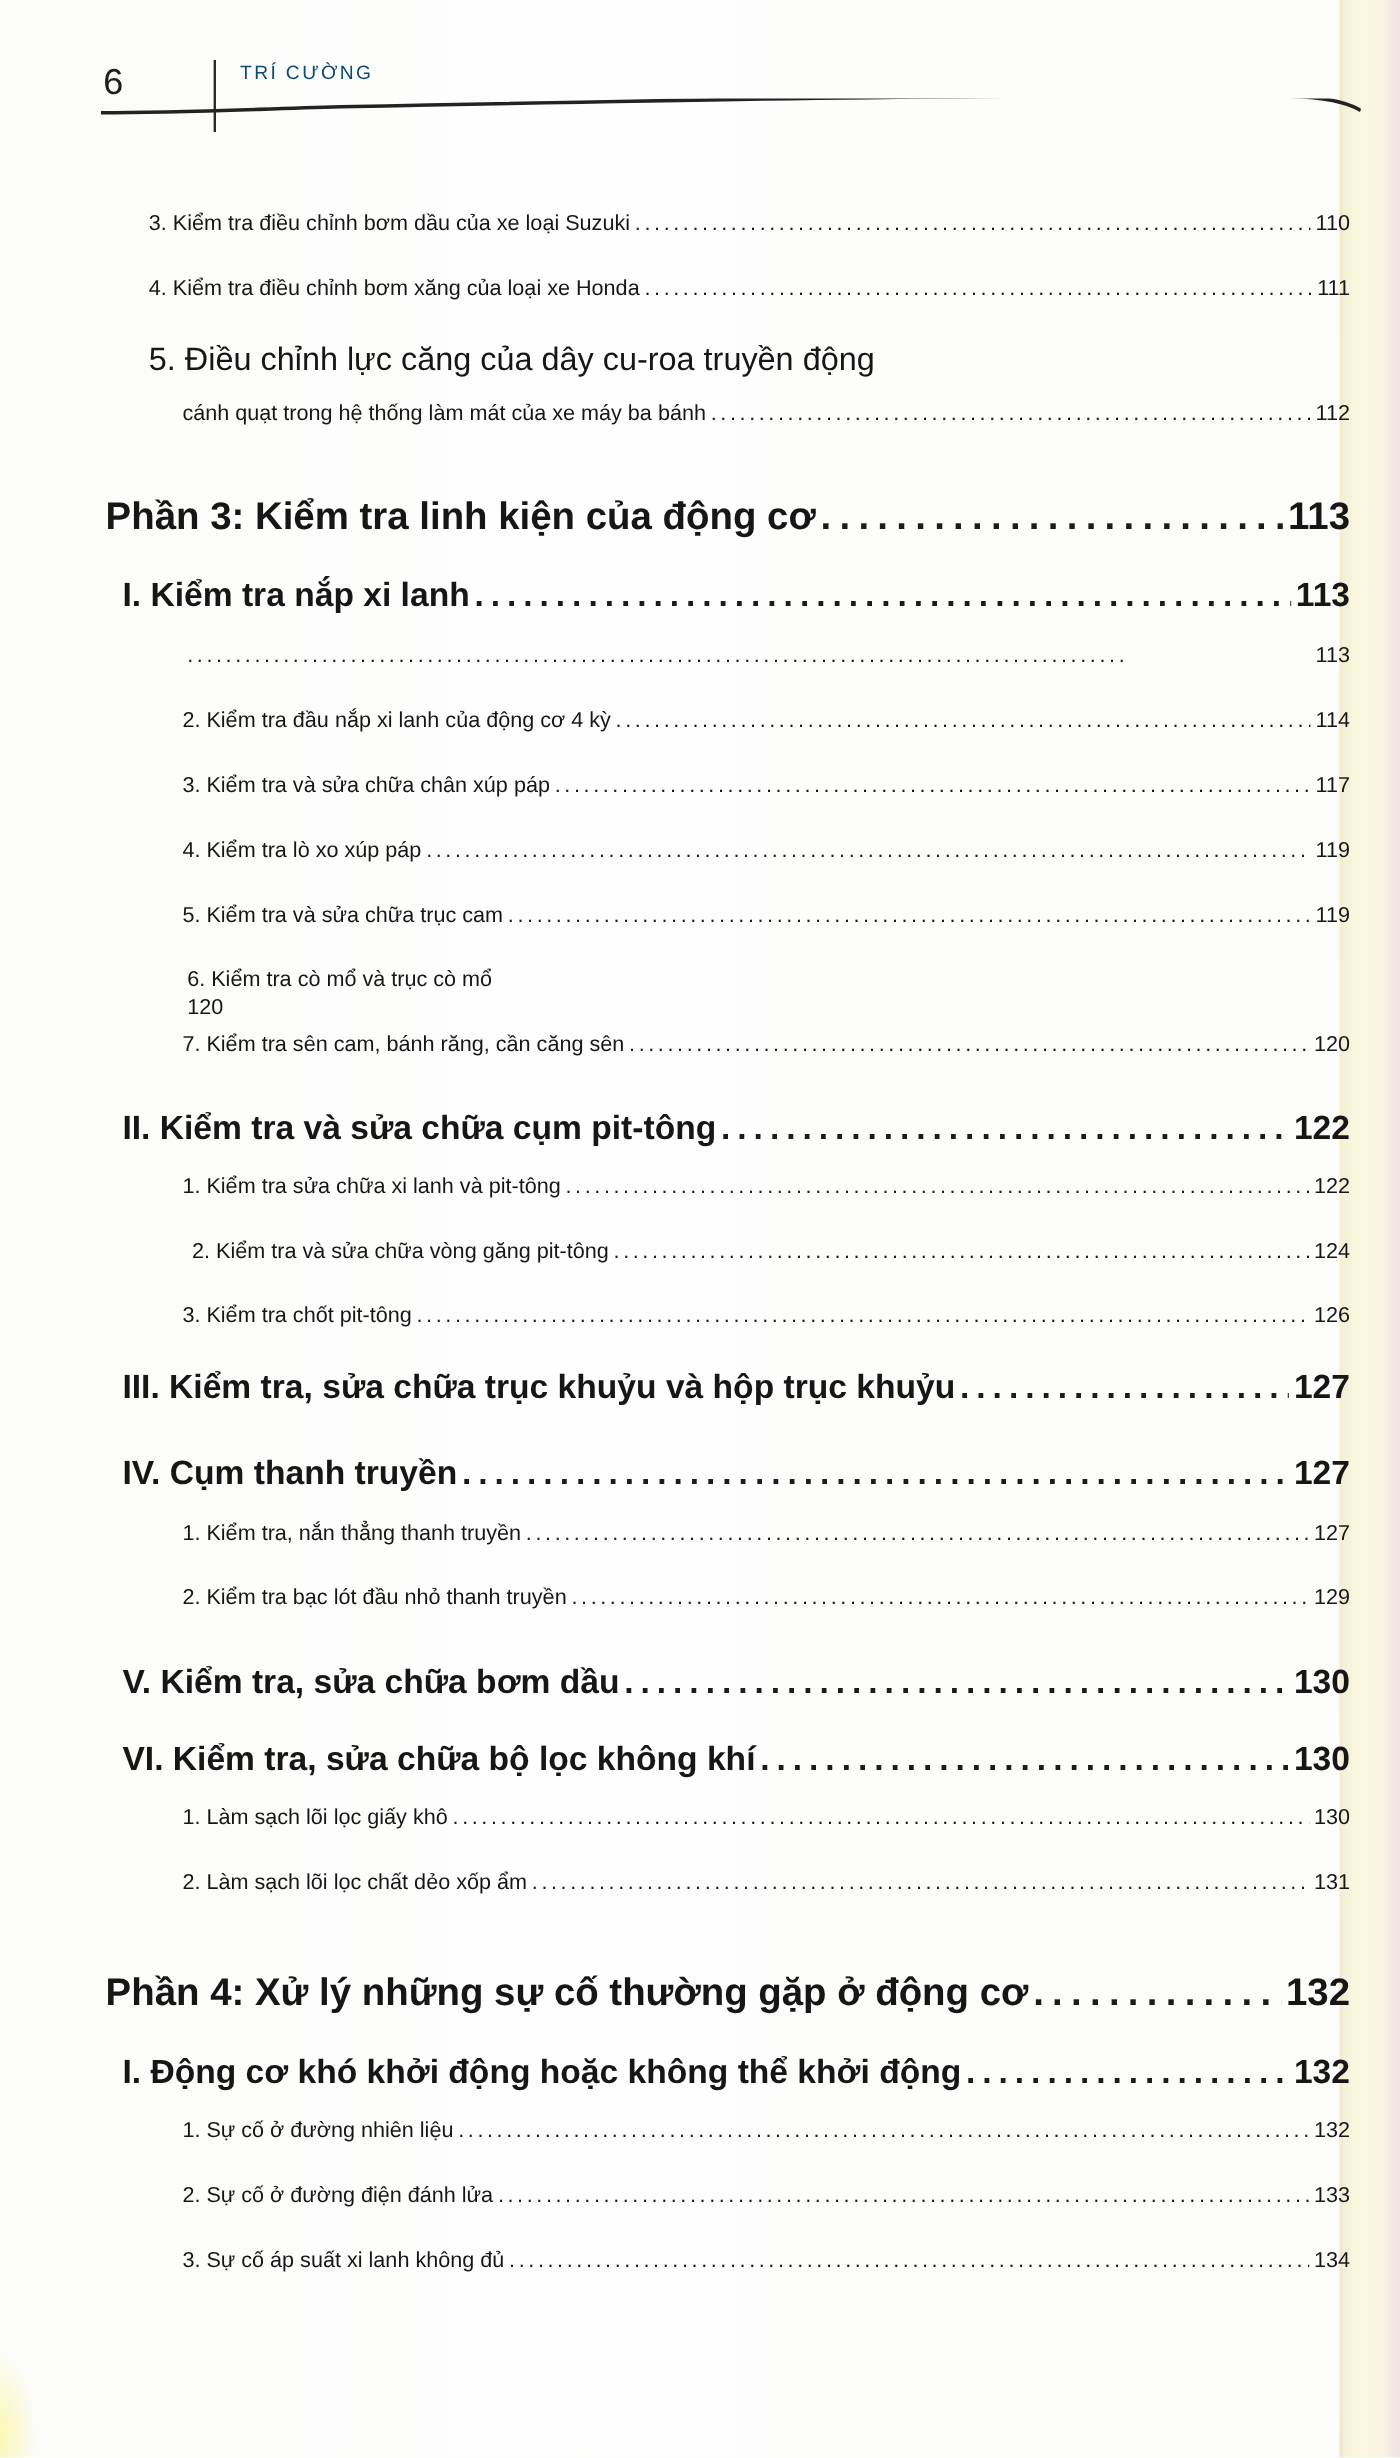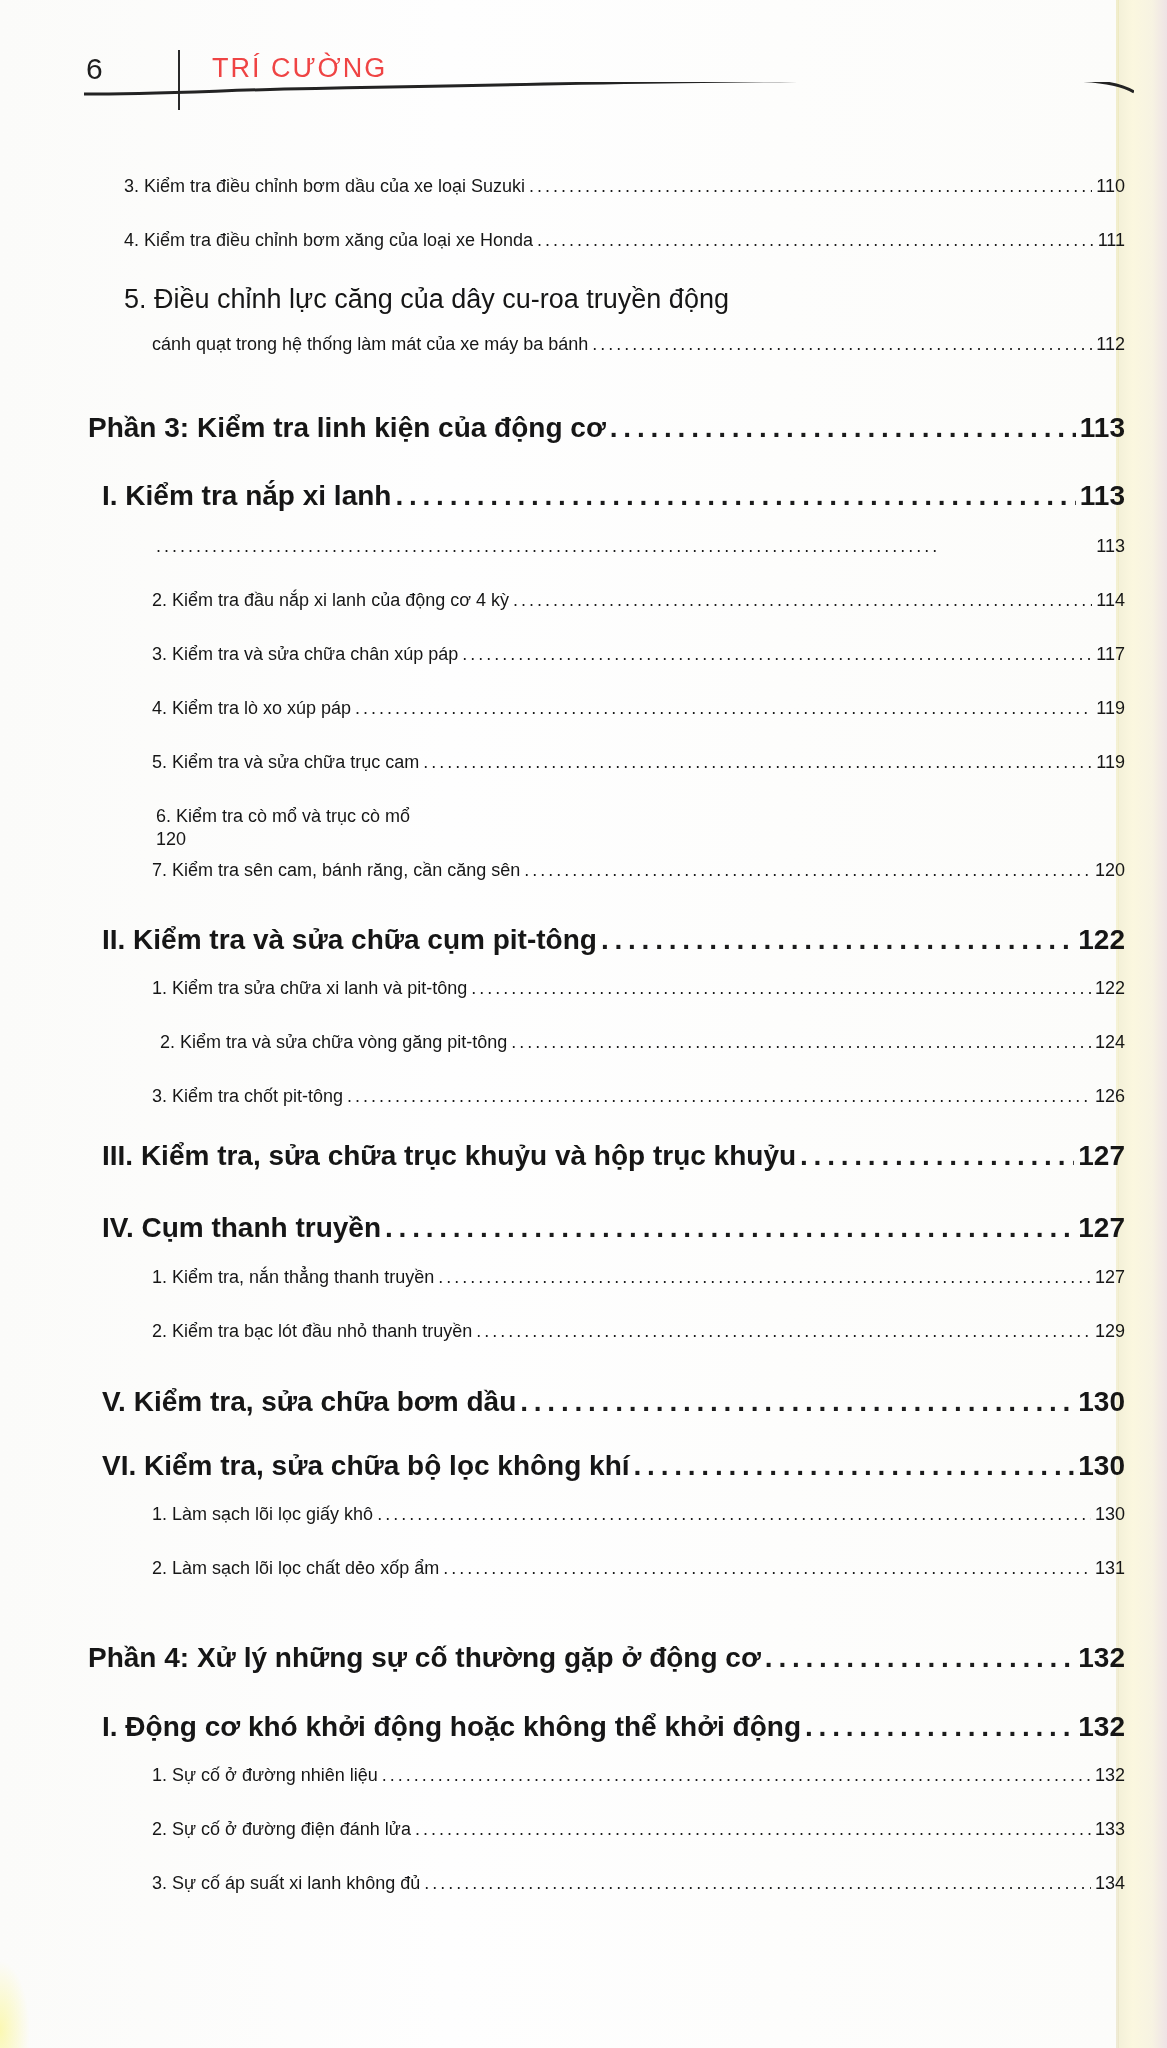--- a/index.html
+++ b/index.html
@@ -29,21 +29,21 @@
   
   .running-head { position: absolute; left: 0; top: 0; width: 1167px; height: 120px; }
   .page-num {
     position: absolute; left: 86px; top: 52px;
     font-size: 30px; color: #1e1e1e;
   }
   .head-sep {
     position: absolute; left: 178px; top: 50px; width: 2px; height: 60px; background: #2a2a2a;
   }
   .book-author {
-    position: absolute; left: 200px; top: 53px; font-size: 27px; letter-spacing: 2px; color: #ef4444; margin-left: 12px;
+    position: absolute; left: 200px; top: 53px; font-size: 16px; letter-spacing: 2px; color: #0c4a6e;
   }
   .head-rule {
     position: absolute; left: 84px; top: 82px; width: 1050px; height: 40px;
   }
   
   .toc { position: absolute; left: 0; top: 0; width: 1167px; }
   .row {
     position: absolute; display: flex; align-items: baseline;
     right: 42px; height: 44px;
     white-space: nowrap;
@@ -53,21 +53,21 @@
     flex: 1 1 auto; overflow: hidden; margin: 0 4px; letter-spacing: 3px;
     color: #1b1b1b;
   }
   .row .leader::before {
     content: ". . . . . . . . . . . . . . . . . . . . . . . . . . . . . . . . . . . . . . . . . . . . . . . . . . . . . . . . . . . . . . . . . . . . . . . . . . . . . . . . . . . . . . . . . . . . . . . . . .";
     letter-spacing: -1px;
   }
   .row .pg { flex: 0 0 auto; text-align: right; }
   .lvl-item { font-size: 18px; left: 124px; }
   .lvl-section { font-size: 28px; font-weight: bold; left: 102px; }
-  .lvl-part { font-size: 28px; font-weight: bold; left: 88px; }
+  .lvl-part { font-size: 32px; font-weight: bold; left: 88px; }
   .cont-line {
     position: absolute; left: 152px; font-size: 27px; white-space: nowrap;
   }
 </style>
 </head>
 <body>
 
 <div class="page"></div>
 <div class="fold"></div>
 <div class="fold-edge"></div>

